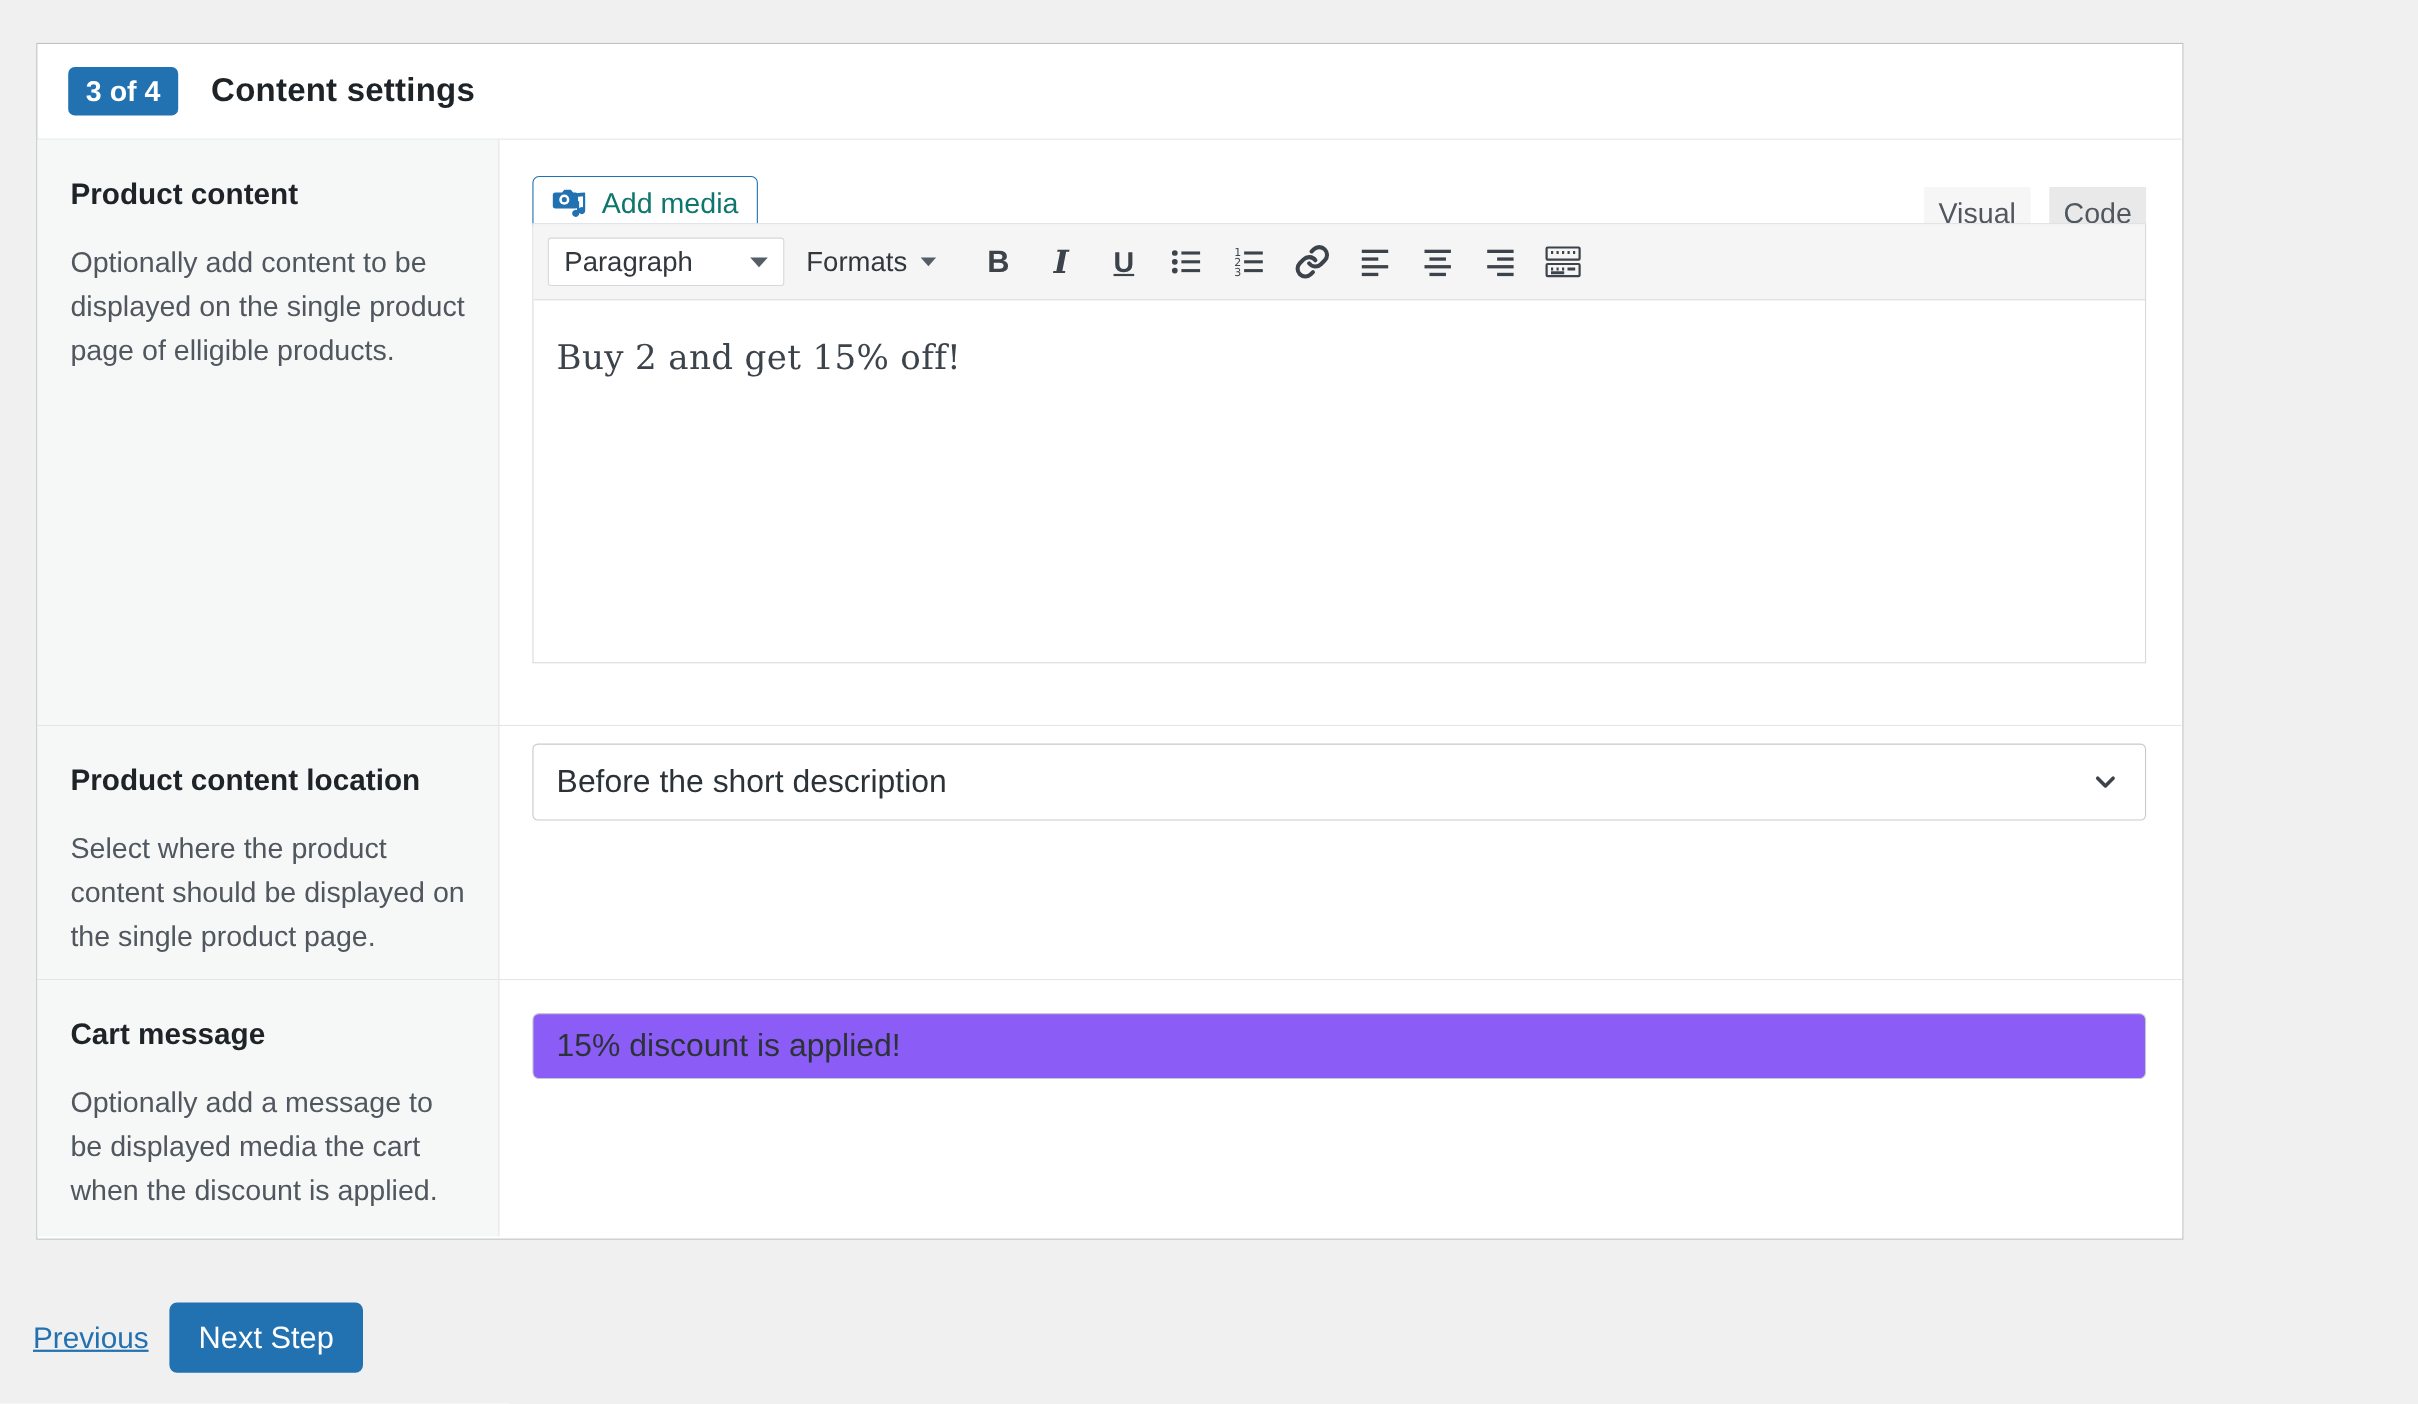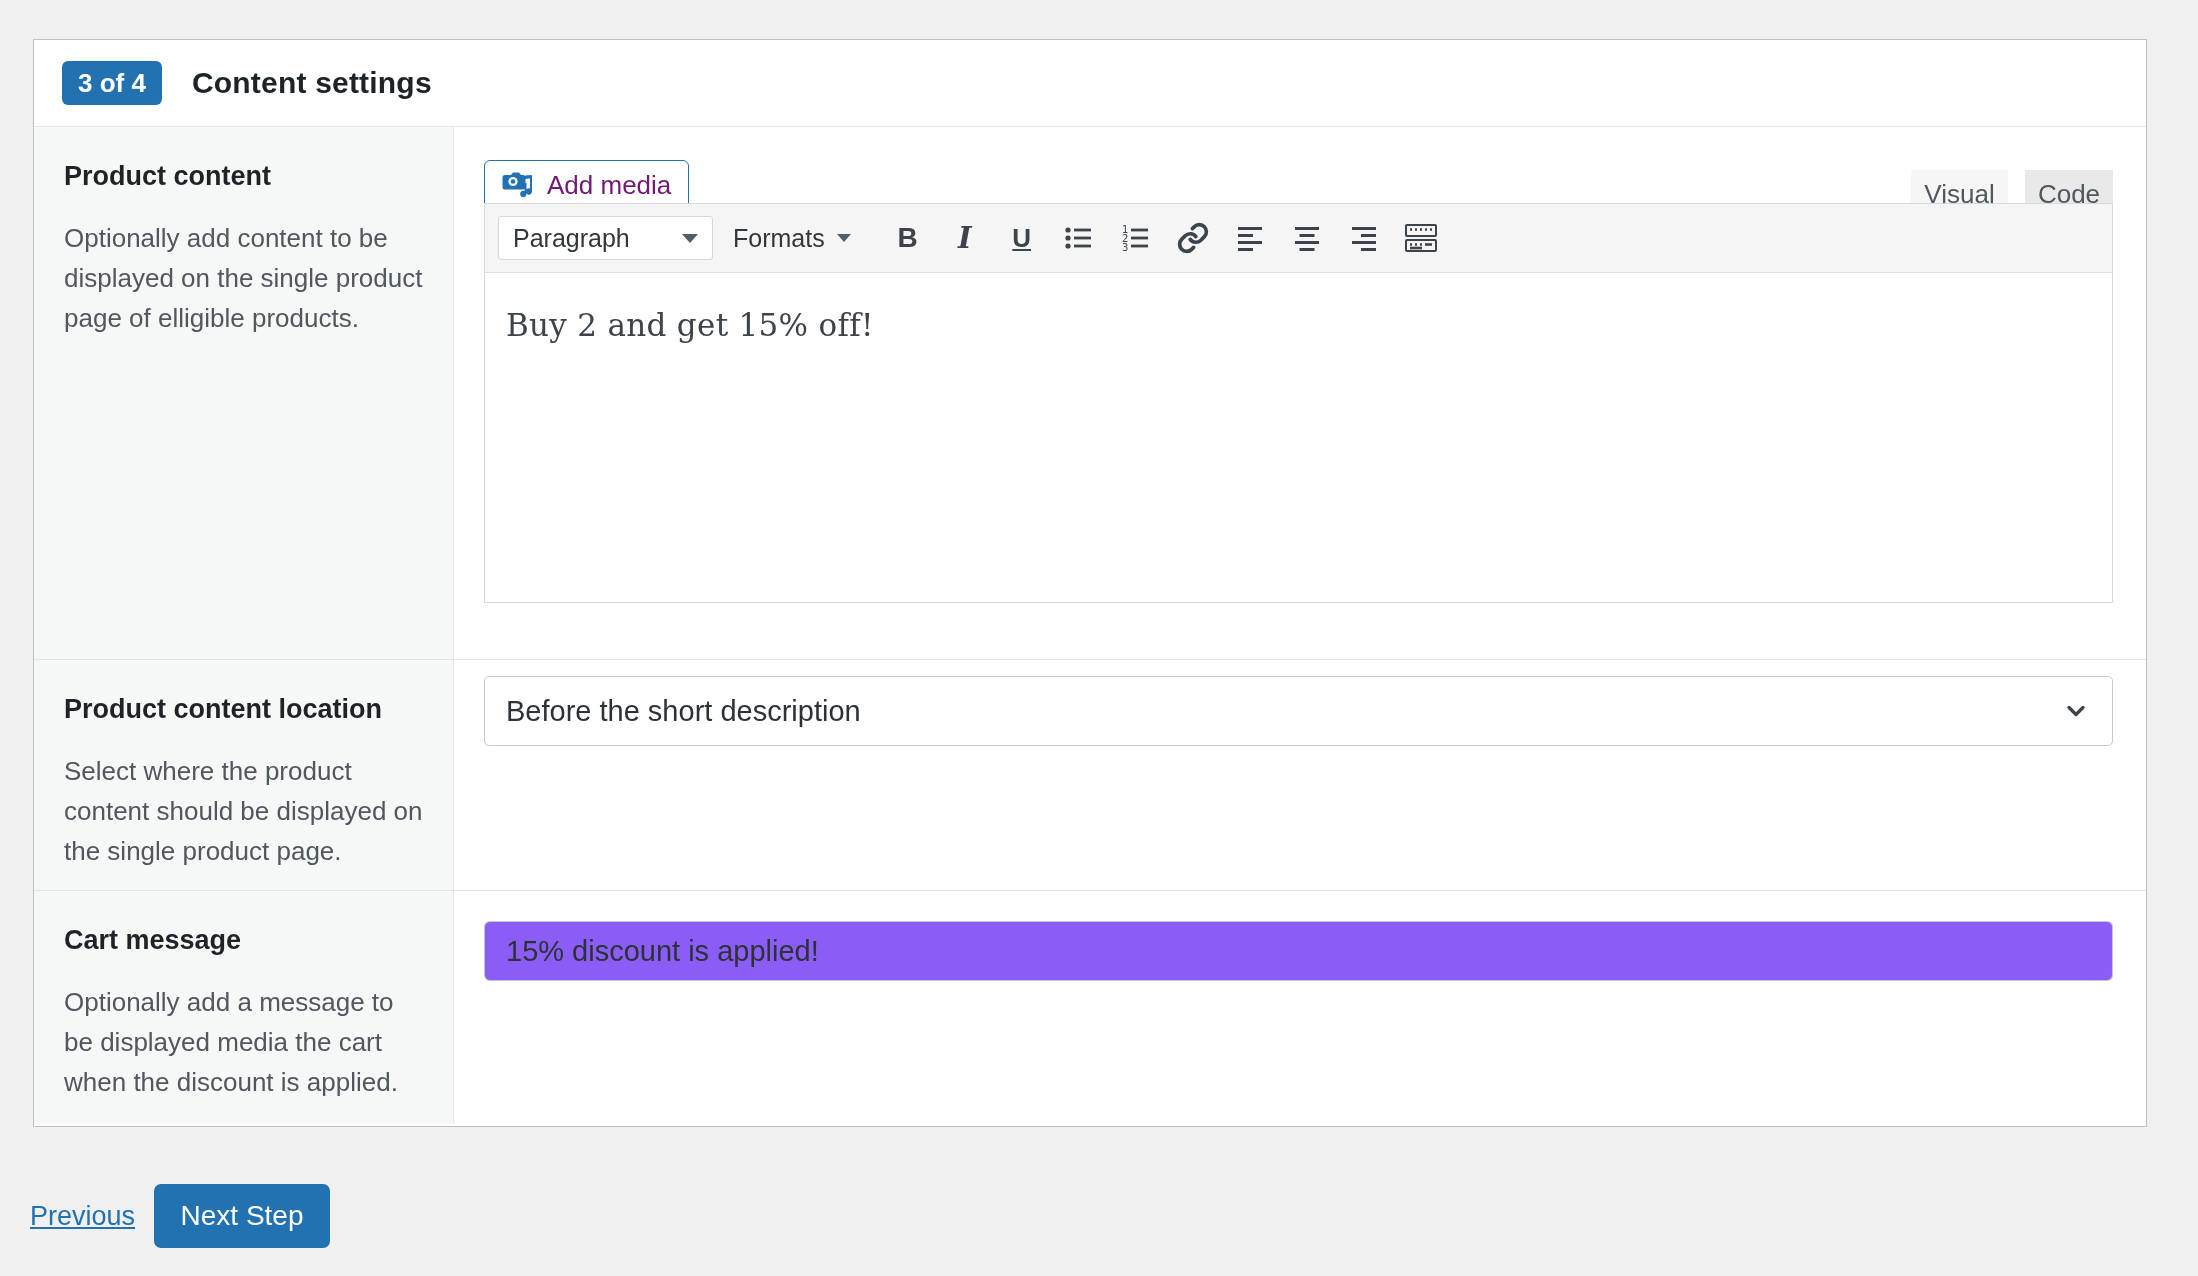--- a/index.html
+++ b/index.html
@@ -8,21 +8,21 @@
     background:#f0f0f1;
     font-family:"Liberation Sans", sans-serif;
     position:relative;
     overflow:hidden;
     -webkit-font-smoothing:antialiased;
   }
 
   
   .card {
     position:absolute; left:33px; top:39px;
-    width:2114px; height:1088px;
+    width:1952px; height:1088px;
     background:#fff;
     border:1px solid #bdc1c5;
   }
   .card-header {
     height:87px;
     border-bottom:1px solid #e3e5e8;
     display:flex; align-items:center;
     padding-left:28px; gap:30px;
   }
   .step-badge {
@@ -51,21 +51,21 @@
   .cell-content { flex:1 1 auto; position:relative; }
 
   
   .add-media-btn {
     position:absolute; left:30px; top:33px;
     height:50px;
     display:inline-flex; align-items:center; gap:11px;
     padding:0 17px;
     background:#fff;
     border:1.5px solid #2271b1; border-radius:6px;
-    color:#701a75; font-size:26px;
+    color:#0f766e; font-size:26px;
     font-family:"Liberation Sans", sans-serif;
     cursor:pointer;
   }
   .editor-tabs { position:absolute; right:33px; top:43px; display:flex; gap:17px; }
   .editor-tab {
     height:48px; display:inline-flex; align-items:center; justify-content:center;
     font-size:26px; color:#50575e; border:none; cursor:pointer;
     font-family:"Liberation Sans", sans-serif;
   }
   .tab-visual { width:97px; background:#f6f6f7; }

